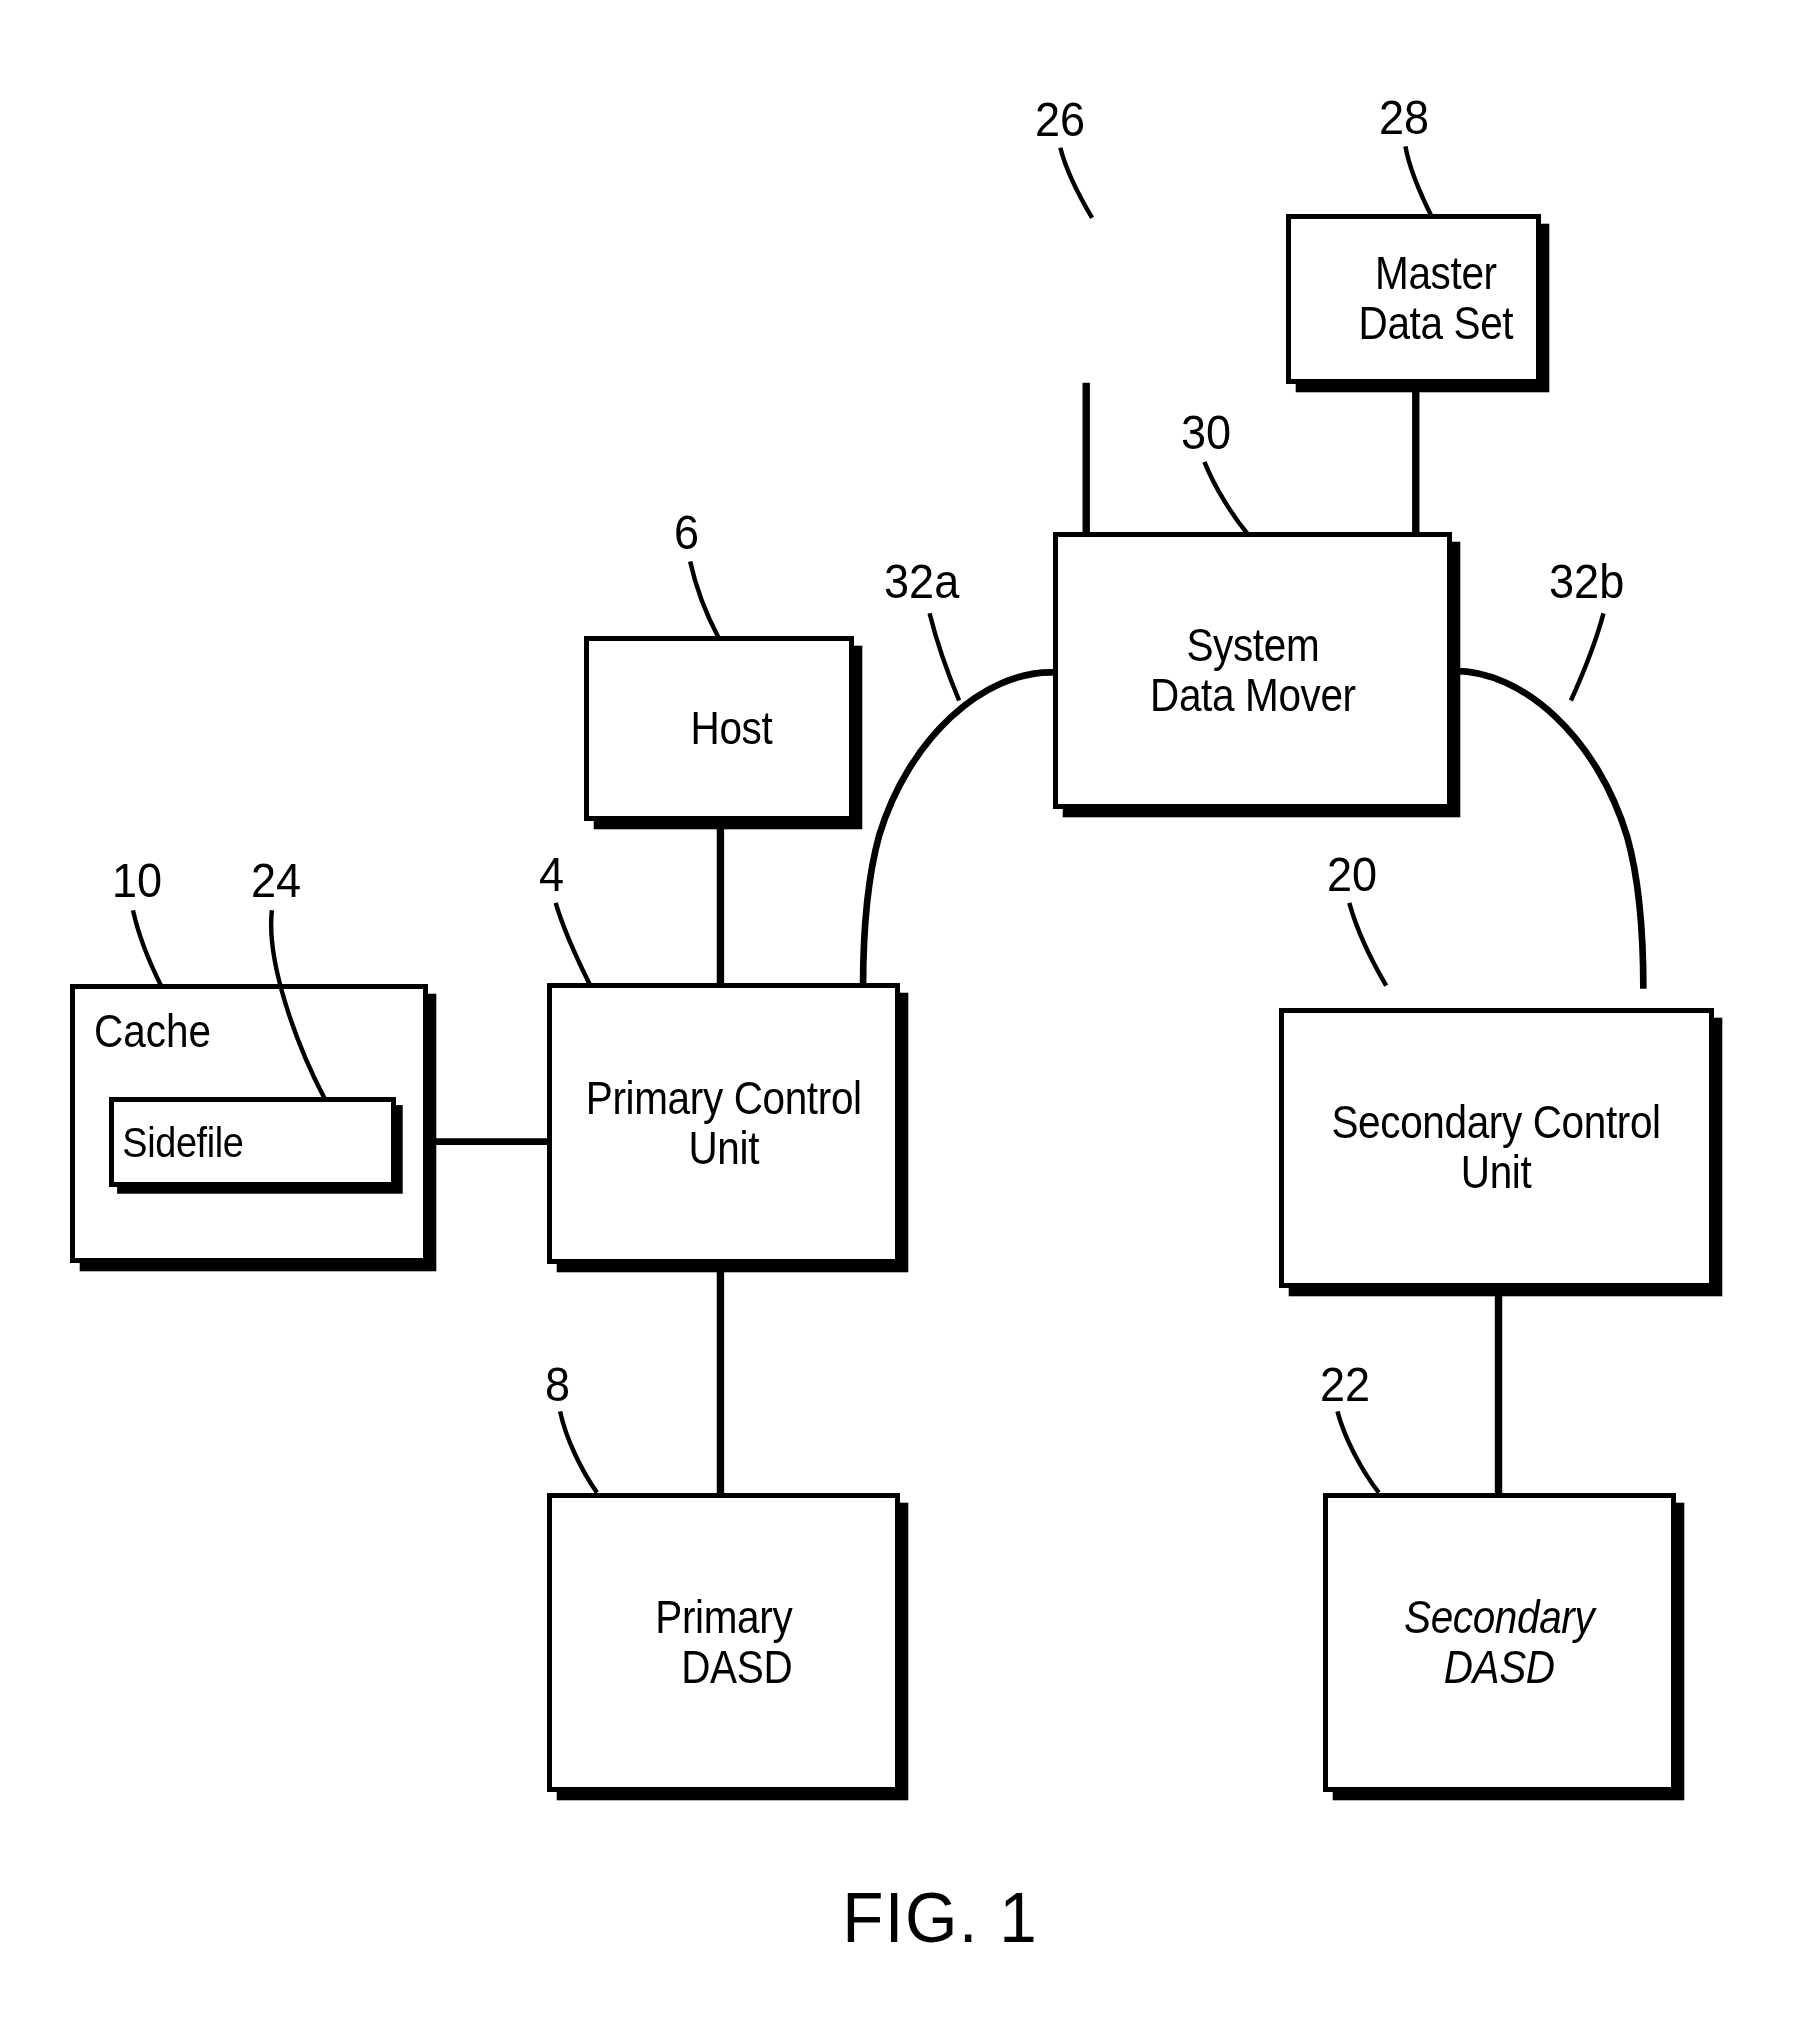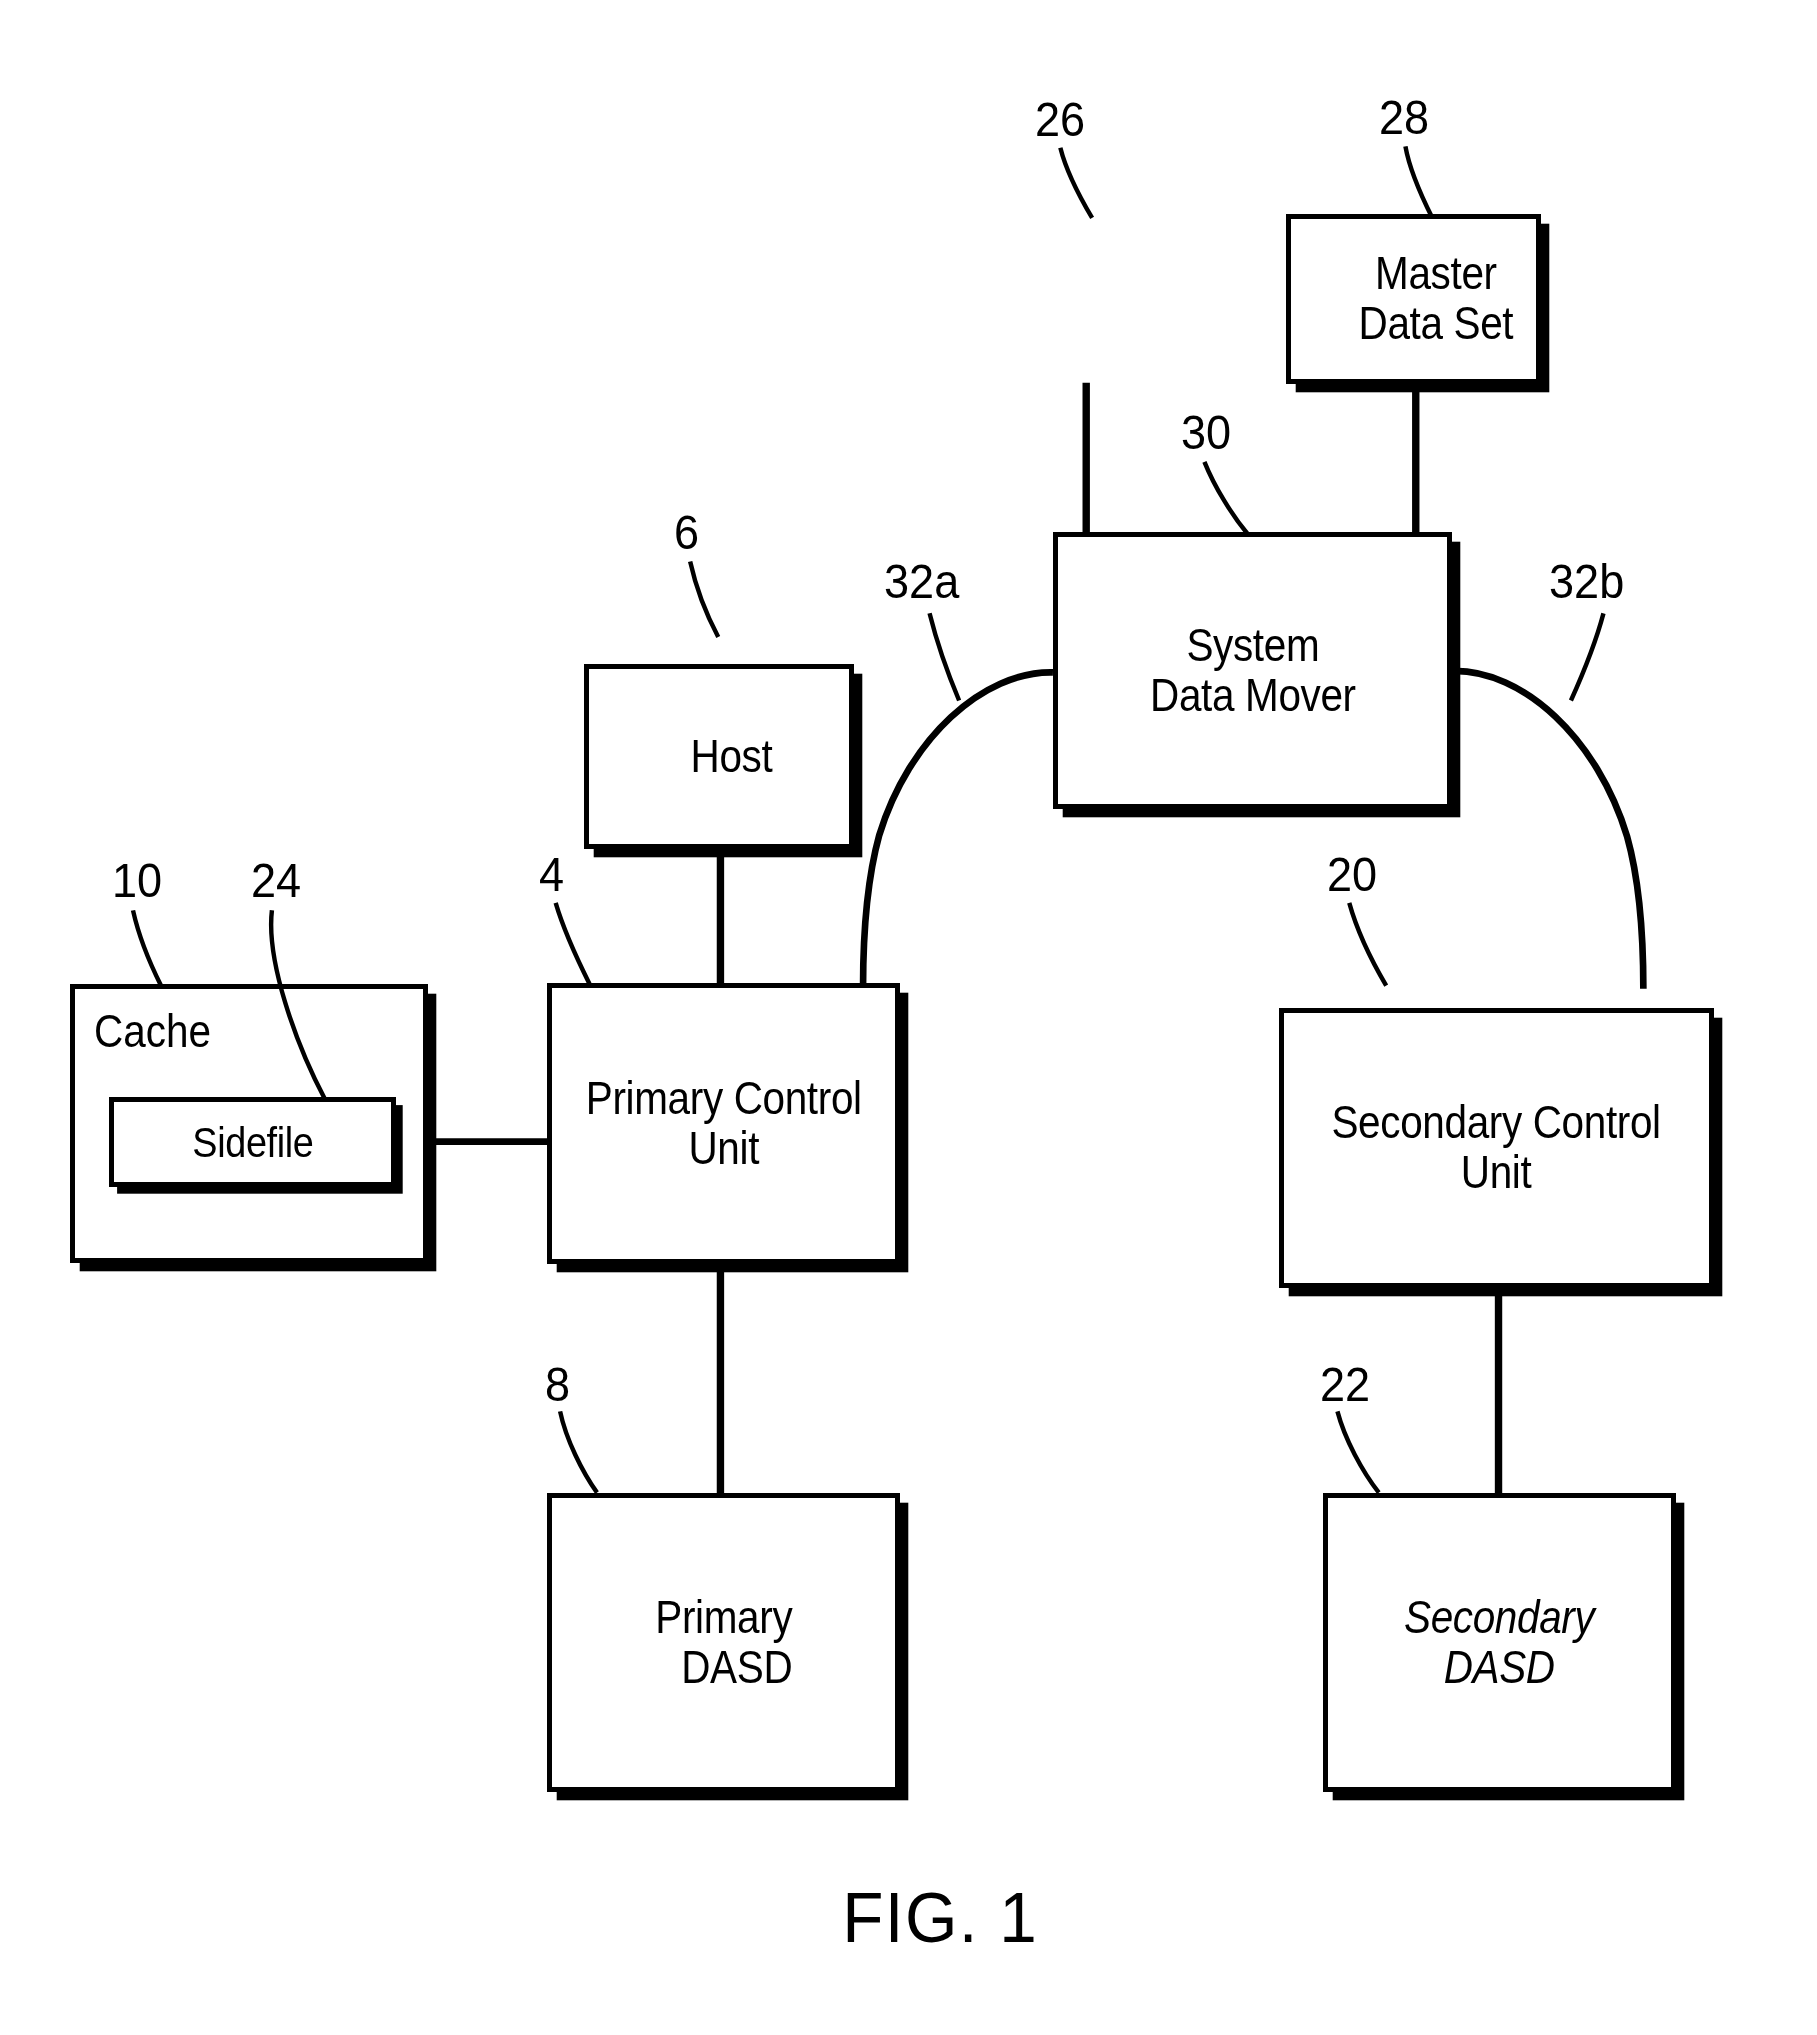--- a/index.html
+++ b/index.html
@@ -64,21 +64,20 @@
     transform-origin: left center;
   }
   .sidefile-box {
     position: absolute;
     box-sizing: border-box;
     background: #ffffff;
     border: 5.2px solid #000000;
     box-shadow: 7.4px 7.4px 0 -0.7px #000000;
     display: flex;
     align-items: center;
-    justify-content: center;
   }
 
   
   .ref-num {
     position: absolute;
     font-family: "Liberation Sans", sans-serif;
     font-size: 49px;
     line-height: 1;
     letter-spacing: 0px;
     z-index: 6;
@@ -153,21 +152,21 @@
   <div class="node-box" style="left:1286px; top:214px; width:255px; height:170px;padding-left:44px;">
     <span class="node-label">Master
 Data Set</span>
   </div>
 
   <div class="node-box" style="left:1053px; top:532px; width:399px; height:277px;">
     <span class="node-label">System
 Data Mover</span>
   </div>
 
-  <div class="node-box" style="left:584px; top:664px; width:270px; height:185px;padding-left:24px;">
+  <div class="node-box" style="left:584px; top:636px; width:270px; height:185px;padding-left:24px;">
     <span class="node-label">Host</span>
   </div>
 
   <div class="node-box cache-box" style="left:70px; top:984px; width:358px; height:279px;">
     <span class="cache-title">Cache</span>
     <div class="sidefile-box" style="left:34px; top:108px; width:287px; height:90px;">
       <span class="node-label" style="font-size:43px;">Sidefile</span>
     </div>
   </div>
 

